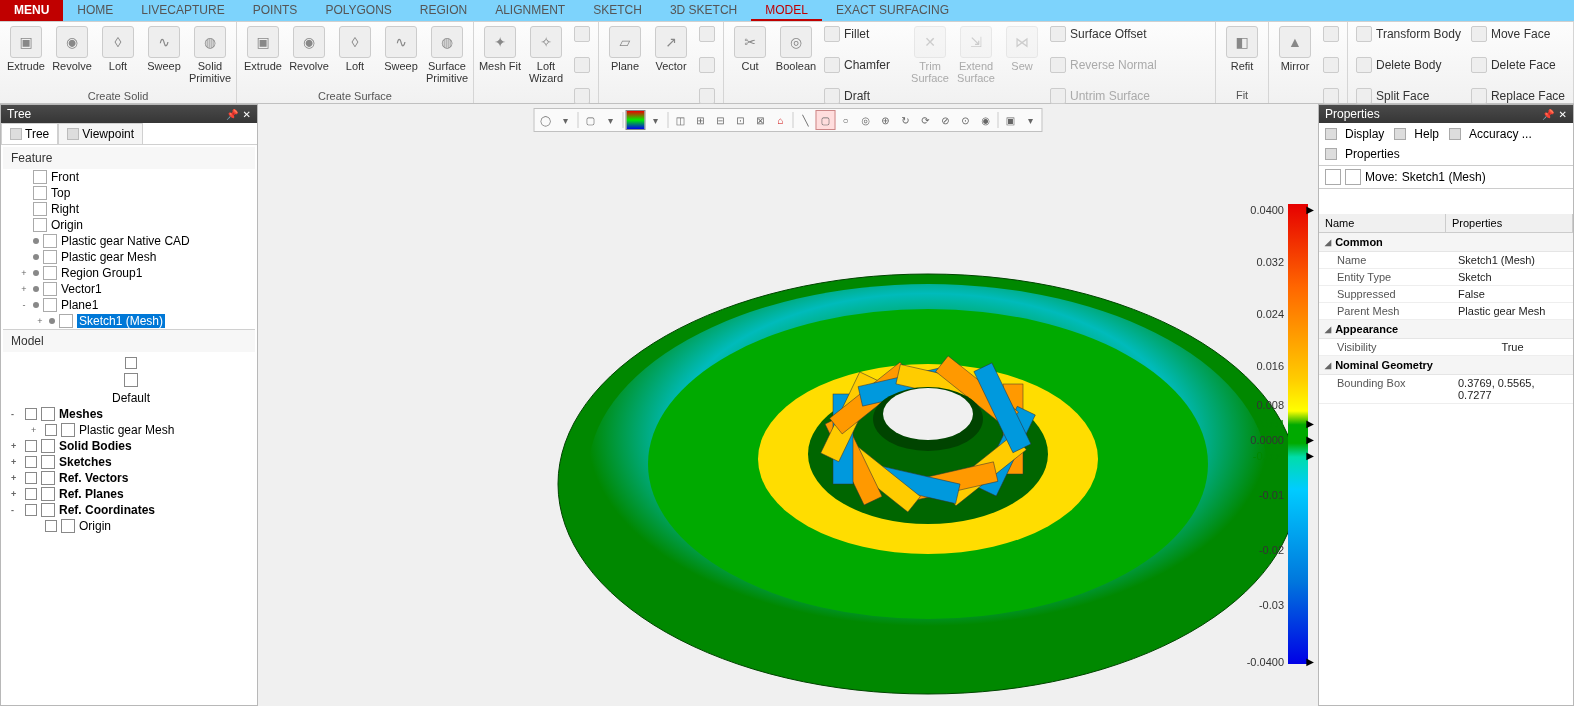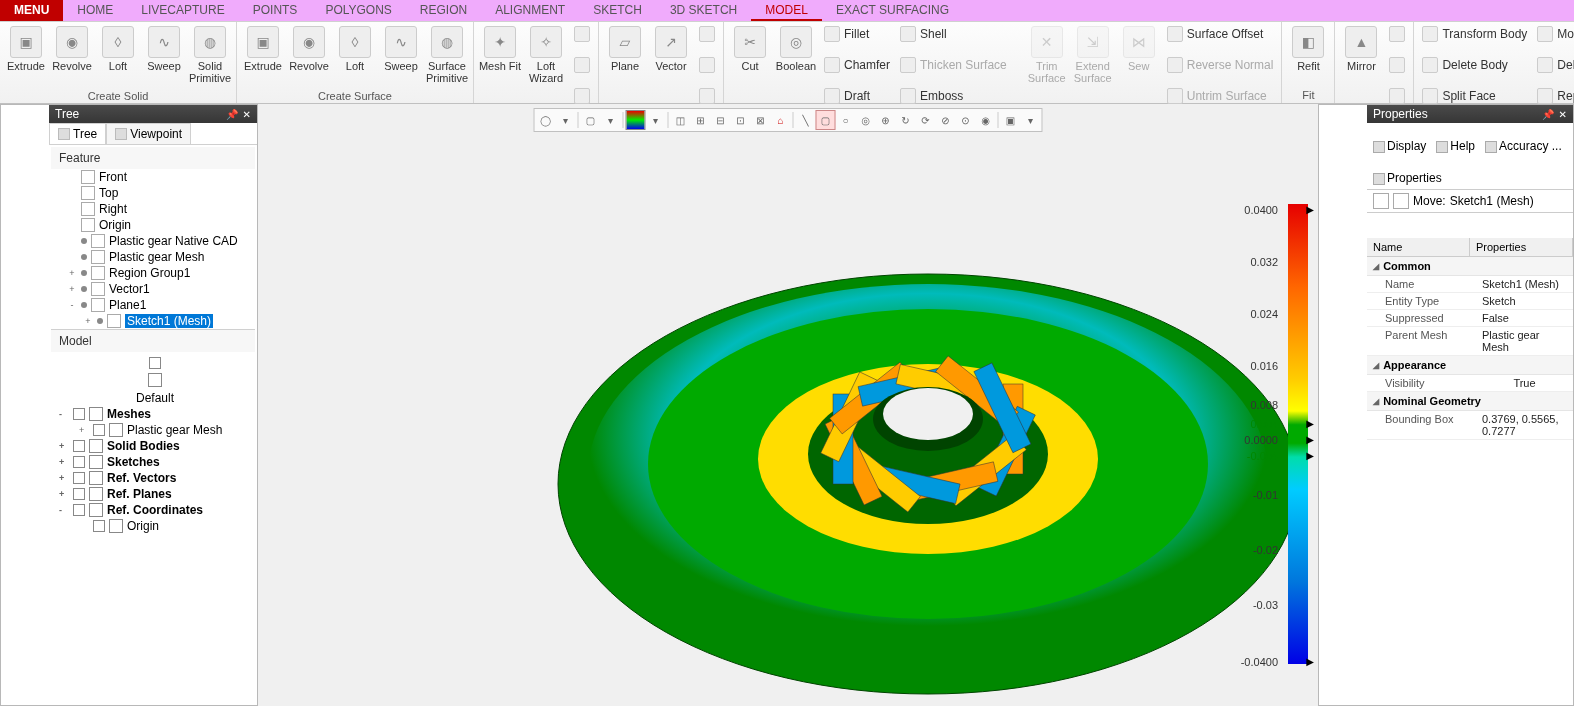--- a/index.html
+++ b/index.html
@@ -1,39 +1,39 @@
 <!DOCTYPE html>
 <html><head>
 <meta charset="utf-8">
 <style>
 * { box-sizing: border-box; margin: 0; padding: 0; font-family: "Segoe UI", Tahoma, sans-serif; font-size: 12px; }
 body { width: 1574px; height: 706px; background: #f0f0f0; display: flex; flex-direction: column; overflow: hidden; }
 
 
-.menubar { display: flex; background: #f0abfc; border-bottom: 1px solid #d0d0d0; height: 22px; align-items: stretch; }
+.menubar { display: flex; background: #7dd3fc; border-bottom: 1px solid #d0d0d0; height: 22px; align-items: stretch; }
 .menubar .tab { padding: 3px 14px; color: #555; cursor: pointer; }
 .menubar .tab.menu { background: #c00000; color: #fff; font-weight: bold; }
 .menubar .tab.active { color: #c00000; border-bottom: 2px solid #c00000; }
 
 
 .ribbon { display: flex; background: linear-gradient(#fdfdfd,#f1f1f1); border-bottom: 1px solid #c0c0c0; height: 82px; }
 .ribbon-group { border-right: 1px solid #d5d5d5; display: flex; flex-direction: column; }
 .ribbon-group .buttons { flex: 1; display: flex; align-items: flex-start; padding: 2px 4px; gap: 2px; }
 .ribbon-group .label { text-align: center; font-size: 11px; color: #555; padding: 2px 0; }
 .rbtn-big { display: flex; flex-direction: column; align-items: center; width: 44px; padding: 2px 0; cursor: pointer; }
 .rbtn-big .ic { width: 32px; height: 32px; background: #eee; border: 1px solid #ccc; border-radius: 3px; display:flex;align-items:center;justify-content:center;font-size:14px;color:#888;}
 .rbtn-big span { text-align: center; font-size: 11px; color: #333; line-height: 1.1; margin-top: 2px; }
 .rbtn-small { display: flex; align-items: center; gap: 4px; padding: 2px 4px; cursor: pointer; font-size: 11px; color: #333; white-space: nowrap; }
 .rbtn-small .ic { width: 16px; height: 16px; background: #eee; border: 1px solid #ccc; border-radius: 2px; }
 .rbtn-small.disabled { color: #aaa; }
 .col { display: flex; flex-direction: column; gap: 11px; }
 
 
 .main { flex: 1; display: flex; min-height: 0; }
-.panel { background: #fff; border: 1px solid #b8b8b8; display: flex; flex-direction: column; padding-left: 48px; }
+.panel { background: #fff; border: 1px solid #b8b8b8; display: flex; flex-direction: column; }
 .panel-header { background: linear-gradient(#4a4a4a,#363636); color: #fff; font-size: 11px; padding: 2px 6px; display: flex; justify-content: space-between; align-items: center; }
 .panel-header .ctrls span { margin-left: 4px; cursor: pointer; font-size: 10px; }
 .panel-tabs { display: flex; border-bottom: 1px solid #d0d0d0; }
 .panel-tabs .ptab { padding: 3px 8px; font-size: 11px; border: 1px solid #d0d0d0; border-bottom: none; background: #f5f5f5; cursor: pointer; display:flex;align-items:center;gap:3px;}
 .panel-tabs .ptab.active { background: #fff; }
 .panel-tabs .ptab .ic{width:12px;height:12px;background:#ddd;border:1px solid #bbb;}
 
 
 .tree-panel { width: 258px; }
 .tree-body { flex: 1; overflow: auto; padding: 2px; }
@@ -51,27 +51,27 @@
 .model-node.bold{font-weight:bold;}
 
 
 .viewport { flex: 1; position: relative; background: #f0f0f0; }
 .view-toolbar { position: absolute; top: 4px; left: 50%; transform: translateX(-50%); display: flex; gap: 0; background: #fafafa; border: 1px solid #c0c0c0; padding: 1px; }
 .view-toolbar .vtb { width: 20px; height: 20px; border: 1px solid transparent; display:flex;align-items:center;justify-content:center;font-size:10px;color:#666;cursor:pointer;}
 .view-toolbar .sep { width:1px;background:#ccc;margin:2px 2px;}
 .gear-img { position:absolute; top:100px; left:280px; width:780px; height:520px; }
 .color-scale { position:absolute; right:10px; top:100px; width:80px; }
 .color-bar { position:absolute; right:0; top:0; width:20px; height:460px; background: linear-gradient(to bottom,#e60000 0%,#ff6600 18%,#ffcc00 38%,#ffff00 45%,#00aa00 48%,#00aa00 52%,#00ddaa 55%,#00ccff 62%,#0077dd 82%,#0000e6 100%);}
-.scale-lbl { position:absolute; right:30px; font-size:11px; color:#333; text-align:right;}
+.scale-lbl { position:absolute; right:24px; font-size:11px; color:#333; text-align:right;}
 .scale-mark{position:absolute;right:-6px;font-size:10px;color:#000;}
 
 
 .props-panel { width: 256px; }
 .props-tabs { display:flex; border-bottom:1px solid #ccc;padding:2px;gap:2px;flex-wrap:wrap;}
-.props-tabs .pt { font-size:11px;padding:2px 4px;display:flex;align-items:flex-end;gap:2px;cursor:pointer;margin-top:12px;}
+.props-tabs .pt { font-size:11px;padding:2px 4px;display:flex;align-items:center;gap:8px;cursor:pointer;}
 .props-tabs .pt .ic{width:12px;height:12px;background:#ddd;border:1px solid #aaa;}
 .props-name{display:flex;align-items:center;gap:4px;padding:3px 6px;border-bottom:1px solid #ccc;}
 .props-name .ic{width:16px;height:16px;border:1px solid #aaa;}
 .props-grid { flex:1; overflow:auto;margin-top:25px; }
 .props-hdr { display:flex; background:#f0f0f0;border-bottom:1px solid #ccc;}
 .props-hdr div{flex:1;padding:3px 6px;font-size:11px;border-right:1px solid #ccc;}
 .props-cat { background:#f5f5f5;font-weight:bold;padding:3px 6px;font-size:11px;display:flex;align-items:center;gap:4px;border-bottom:1px solid #e5e5e5;}
 .props-cat .tri{font-size:8px;color:#666;}
 .props-row { display:flex;border-bottom:1px solid #eee;}
 .props-row .k{flex:1;padding:2px 6px 2px 18px;font-size:11px;color:#555;}
@@ -214,34 +214,20 @@
             <div class="ic"></div>
             <span>Fillet</span>
           </div>
         <div class="rbtn-small">
             <div class="ic"></div>
             <span>Chamfer</span>
           </div>
         <div class="rbtn-small">
             <div class="ic"></div>
             <span>Draft</span>
-          </div>
-      </div>
-      <div class="col">
-        <div class="rbtn-small">
-            <div class="ic"></div>
-            <span>Shell</span>
-          </div>
-        <div class="rbtn-small disabled">
-            <div class="ic"></div>
-            <span>Thicken Surface</span>
-          </div>
-        <div class="rbtn-small">
-            <div class="ic"></div>
-            <span>Emboss</span>
           </div>
       </div>
       <div style="width:10px"></div>
       <div class="rbtn-big">
           <div class="ic" style="opacity:.4">✕</div>
           <span style="color:#aaa">Trim Surface</span>
         </div>
       <div class="rbtn-big">
           <div class="ic" style="opacity:.4">⇲</div>
           <span style="color:#aaa">Extend Surface</span>

